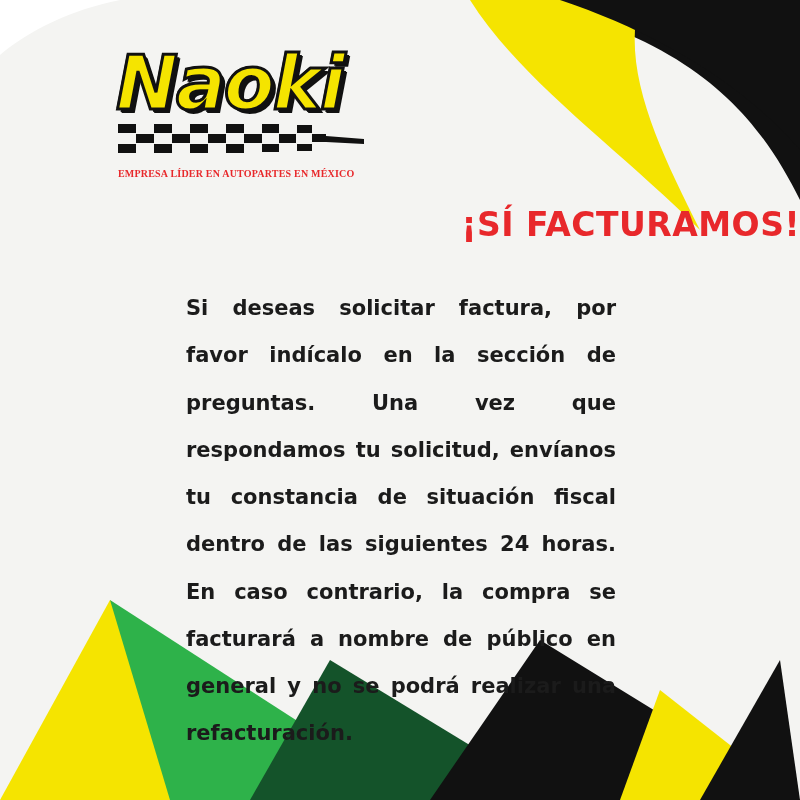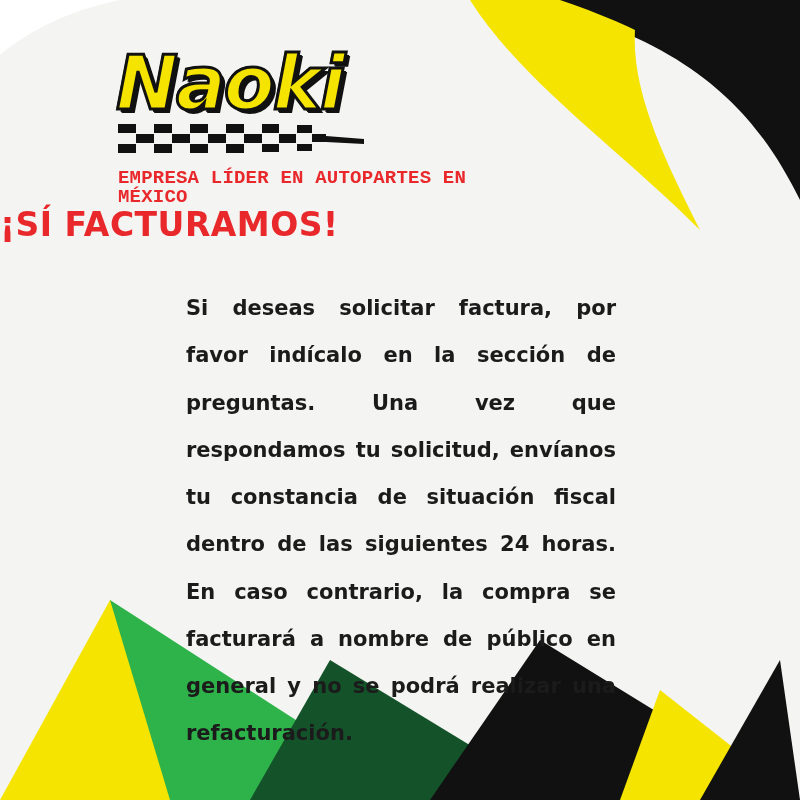--- a/index.html
+++ b/index.html
@@ -84,36 +84,36 @@
     line-height: 1;
   }
 
   .checker {
     margin-left: 8px;
     width: 250px;
     height: 34px;
   }
 
   .tagline {
-    font-family: Liberation Mono, monospace;
-    font-size: 19px;
+    font-family: Liberation Serif, serif;
+    font-size: 10px;
     font-weight: bold;
     color: #e8282b;
     letter-spacing: 0.2px;
     margin: 9px 0 0 8px;
     line-height: 1;
   }
 
   
   .headline {
     position: absolute;
     top: 205px;
     left: 0;
     width: 800px;
-    text-align: left;
+    text-align: right;
     font-size: 33px;
     font-weight: bold;
     color: #e8282b;
     letter-spacing: 0.5px;
   }
 
   .paragraph {
     position: absolute;
     top: 285px;
     left: 186px;

